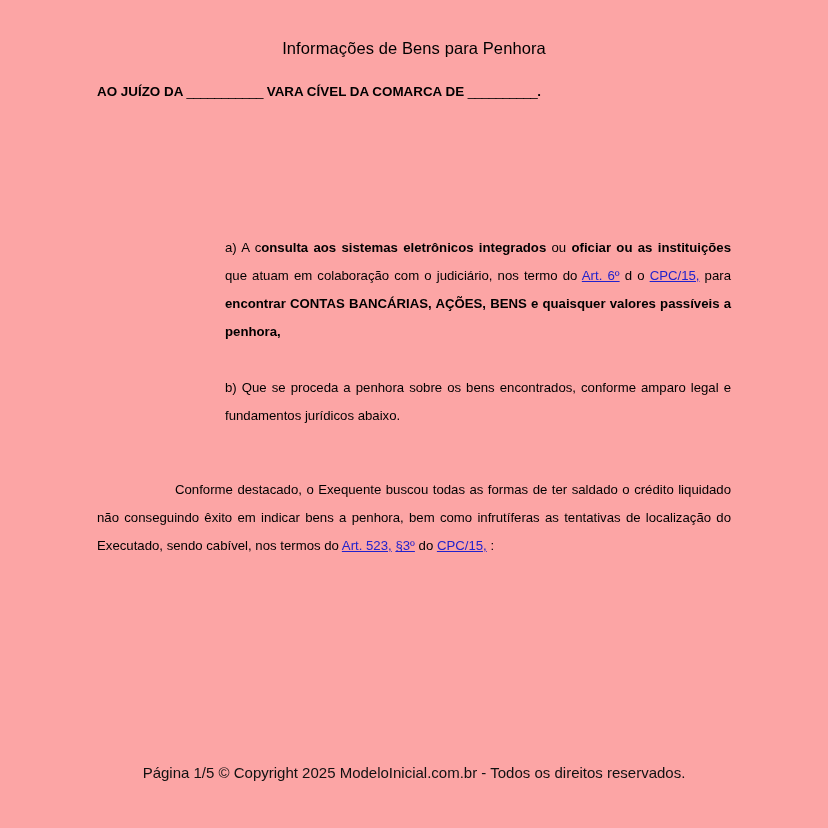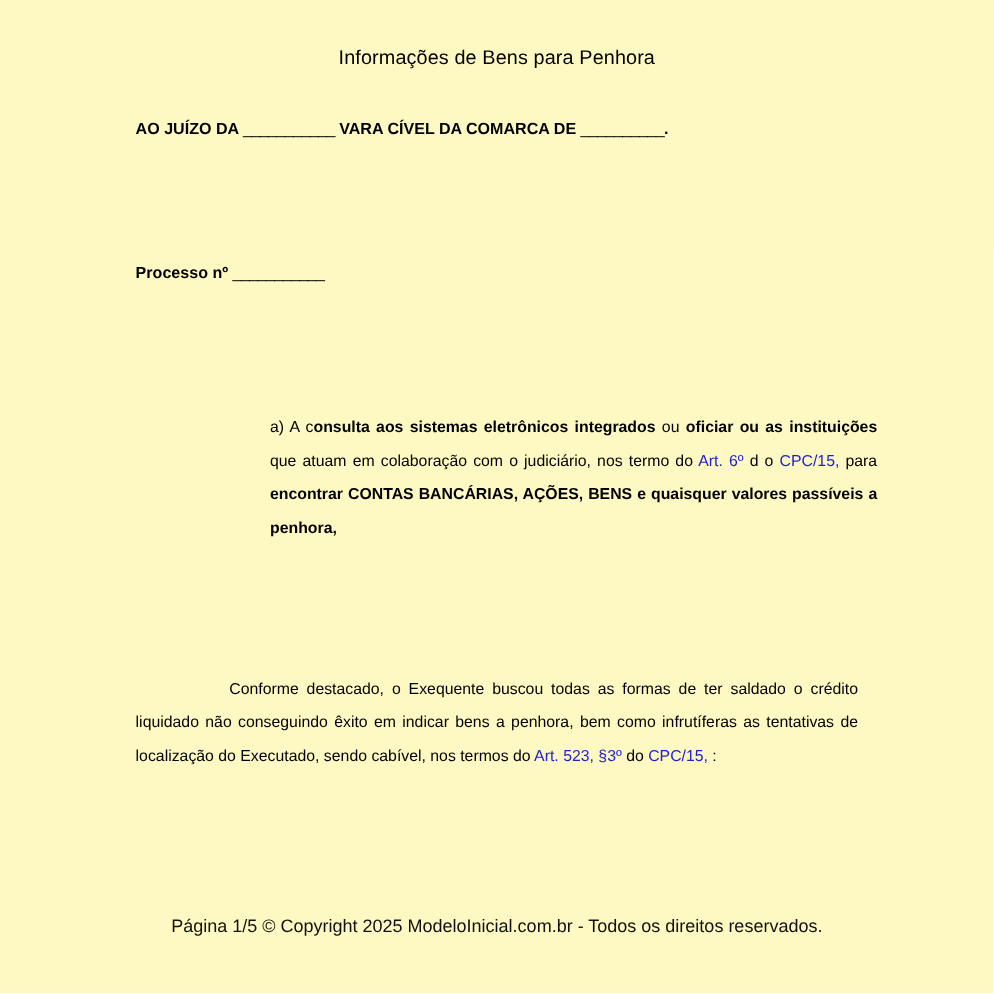--- a/index.html
+++ b/index.html
@@ -13,21 +13,21 @@
     font-family: "Liberation Sans", sans-serif;
     color: #000000;
     -webkit-font-smoothing: antialiased;
     overflow: hidden;
   }
 
   .page {
     position: relative;
     width: 828px;
     height: 828px;
-    background: #fef9c3;
+    background: #fca5a5;
     box-sizing: border-box;
   }
 
   
   .doc-title {
     position: absolute;
     top: 38px;
     left: 0;
     width: 828px;
     text-align: center;
@@ -39,21 +39,21 @@
 
   
   .content {
     position: absolute;
     top: 78px;
     left: 97px;
     width: 634px;
   }
 
   p {
-    margin: 16px;
+    margin: 0;
     font-size: 13.2px;
     line-height: 28px;
     text-align: justify;
     text-justify: inter-word;
     color: #000;
   }
 
   .bold { font-weight: 700; }
 
   
@@ -86,20 +86,21 @@
 
   
   .blank {
     font-weight: 400;
     letter-spacing: -0.5px;
   }
 
   
   a.doclink, .doclink {
     color: #2222cc;
+    text-decoration: underline;
     cursor: pointer;
   }
 
   
   .footer {
     position: absolute;
     left: 0;
     top: 762px;
     width: 828px;
     text-align: center;
@@ -120,34 +121,31 @@
 
     <p class="heading-line">
       <span class="bold">AO JUÍZO DA</span>
       <span class="blank">___________</span>
       <span class="bold">VARA CÍVEL DA COMARCA DE</span>
       <span class="blank">__________</span><span class="bold">.</span>
     </p>
 
     <div class="sp-xl"></div>
 
-    <p class="heading-line">
-      <span class="bold">Processo nº</span>
-      <span class="blank">___________</span>
-    </p>
 
     <div class="sp-lg"></div>
 
 
     <div class="sp-md"></div>
 
     <p class="indent-block"><span>a) A c</span><span class="bold">onsulta aos sistemas eletrônicos integrados</span><span> ou </span><span class="bold">oficiar ou as instituições</span><span> que atuam em colaboração com o judiciário, nos termo do </span><span class="doclink">Art. 6º</span><span> d o </span><span class="doclink">CPC/15,</span><span>   para </span><span class="bold">encontrar CONTAS BANCÁRIAS, AÇÕES, BENS e quaisquer valores passíveis a penhora,</span></p>
 
     <div class="sp-md"></div>
 
+    <p class="indent-block">b) Que se proceda a penhora sobre os bens encontrados, conforme amparo legal e fundamentos jurídicos abaixo.</p>
 
     <div class="sp-md"></div>
 
 
     <div class="sp-sm"></div>
 
     <p class="first-indent"><span>Conforme destacado, o Exequente buscou todas as formas de ter saldado o crédito liquidado não conseguindo êxito em indicar bens a penhora, bem como infrutíferas as tentativas de localização do Executado, sendo cabível, nos termos do </span><span class="doclink">Art. 523,</span><span> </span><span class="doclink">§3º</span><span> do </span><span class="doclink">CPC/15,</span><span> :</span></p>
 
     <div class="sp-md"></div>
 

